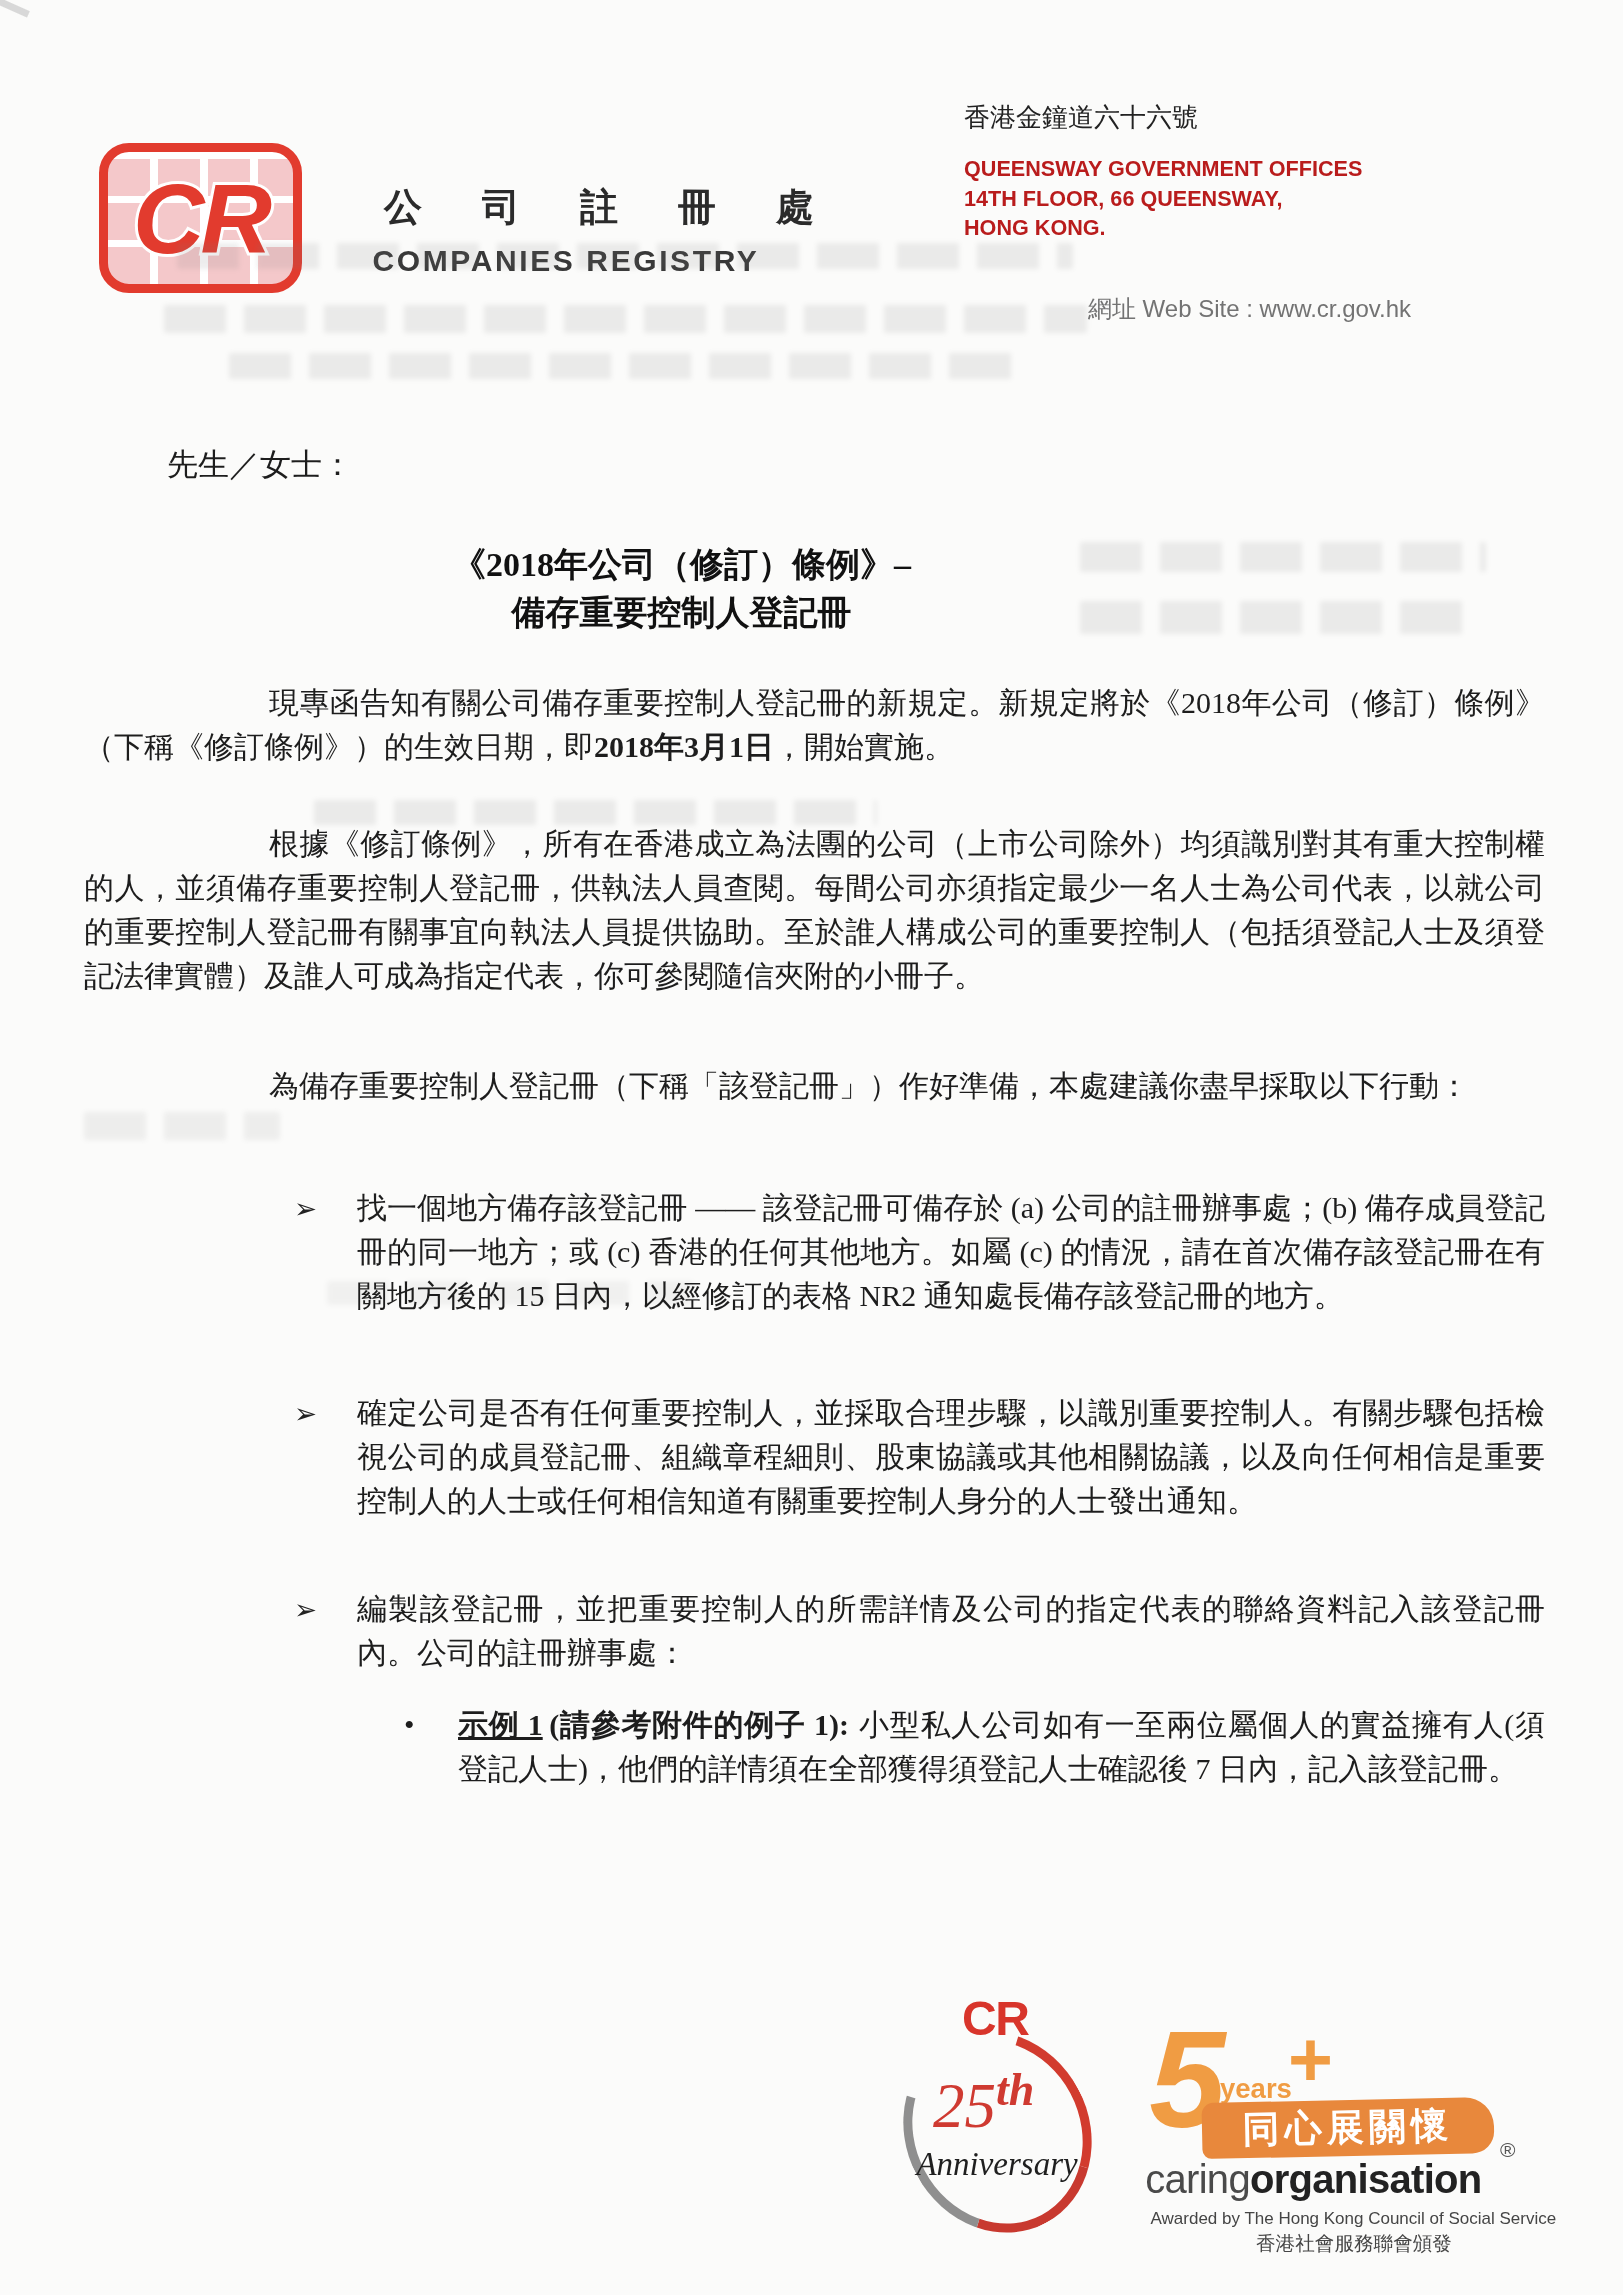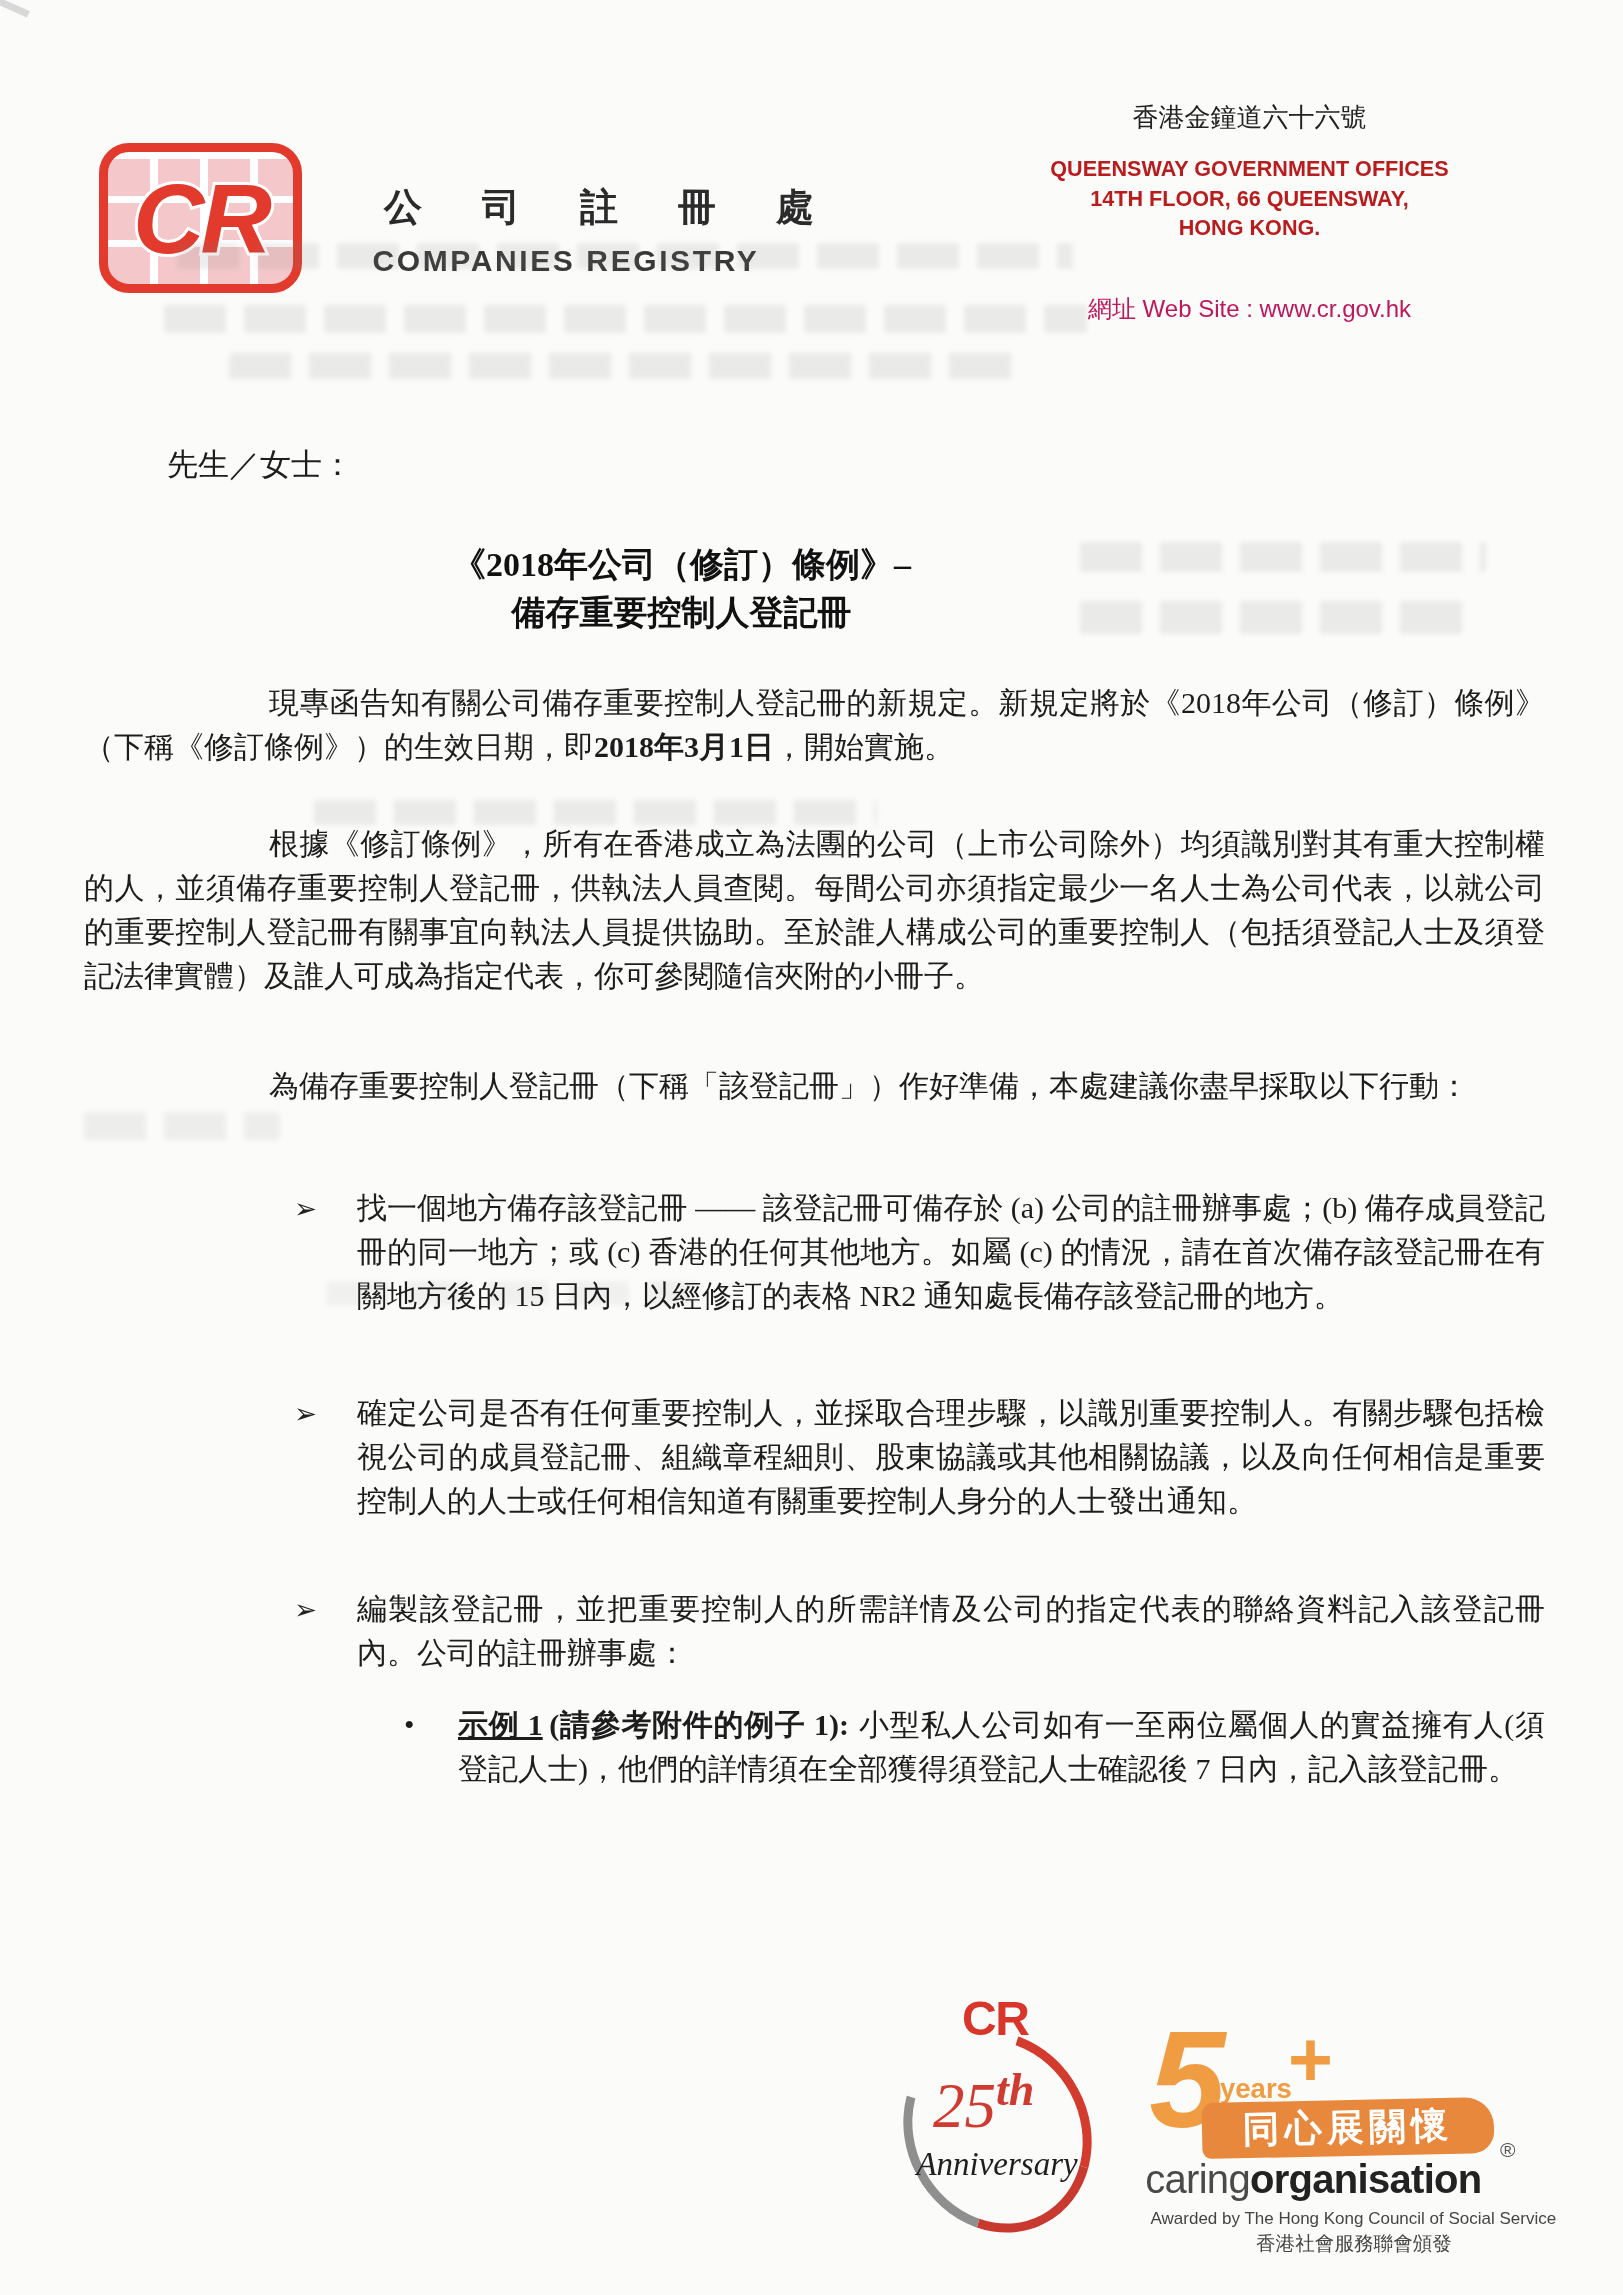--- a/index.html
+++ b/index.html
@@ -23,26 +23,26 @@
     display:flex; align-items:center; justify-content:center;}
   .cr-logo-text{font-family:"Liberation Sans","DejaVu Sans",sans-serif;
     font-weight:bold; font-style:italic; font-size:99px; line-height:1;
     color:var(--cr-red,#e23b2e);
     -webkit-text-stroke:5.9px #ffffff; paint-order:stroke fill; letter-spacing:-3.9px;}
   .dept{position:absolute; left:324px; top:154px; width:484px; text-align:center;margin-top:28px;}
   .dept-cn{font-size:38px; font-weight:600; color:#2b2b2b;
     letter-spacing:60px; padding-left:60px; white-space:nowrap;}
   .dept-en{margin-top:10.5px; font-family:"Liberation Sans","DejaVu Sans",sans-serif;
     font-weight:bold; font-size:30px; letter-spacing:2.6px; color:#383838; white-space:nowrap;}
-  .addr{position:absolute; left:1001px; top:96px; width:497px; text-align:center;}
+  .addr{position:absolute; left:964px; top:96px; width:497px; }
   .addr-cn{font-size:26px; line-height:44px; color:#222;}
   .addr-en{margin-top:14.4px; font-family:"Liberation Sans","DejaVu Sans",sans-serif;
     font-weight:bold; font-size:21.6px; line-height:29.4px; color:#b91c1c;}
   .website{position:absolute; left:1001px; top:293px; width:497px; text-align:center;
-    font-size:24px; color:#be185d; font-family:"Liberation Sans","DejaVu Sans",sans-serif;}
+    font-size:24px; color:#737373; font-family:"Liberation Sans","DejaVu Sans",sans-serif;}
   
   .salutation{position:absolute; left:167px; top:444px; font-size:31px;}
   .title-line{position:absolute; left:0; width:1363px; text-align:center;
     font-weight:bold; font-size:34px; color:#111;}
   .title1{top:542px;} .title2{top:590px;}
   .para{position:absolute; left:84px; width:1461px; text-align:justify;
     font-size:30px; line-height:44px;}
   .indent{text-indent:185px;}
   .p1{top:681px;} .p2{top:822px;} .p3{top:1064px;}
   .bold{font-weight:bold;}

